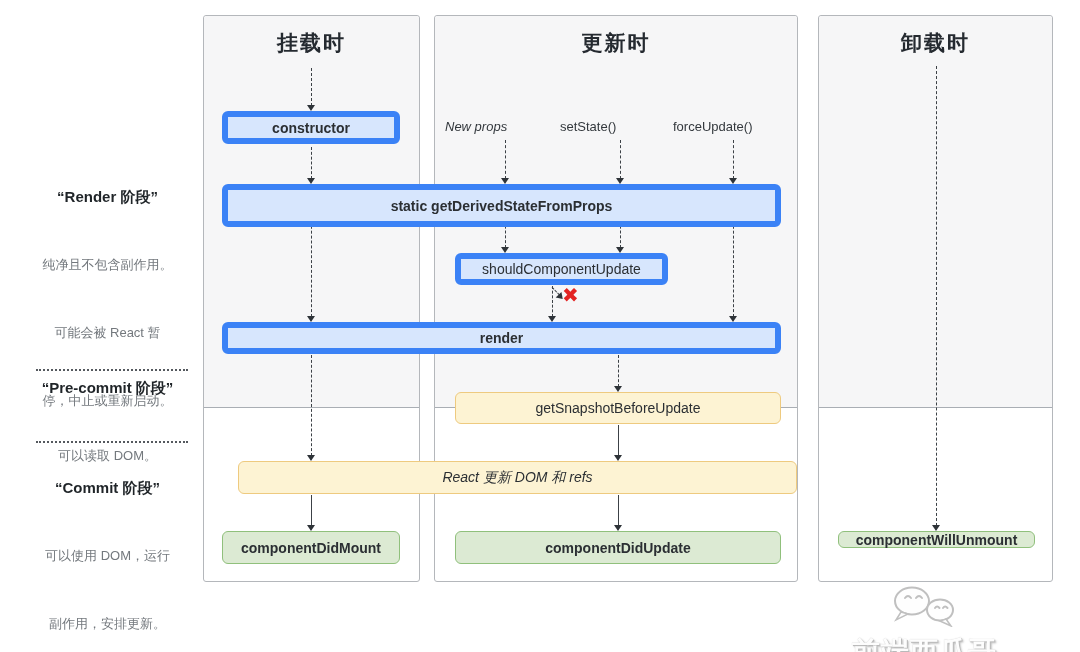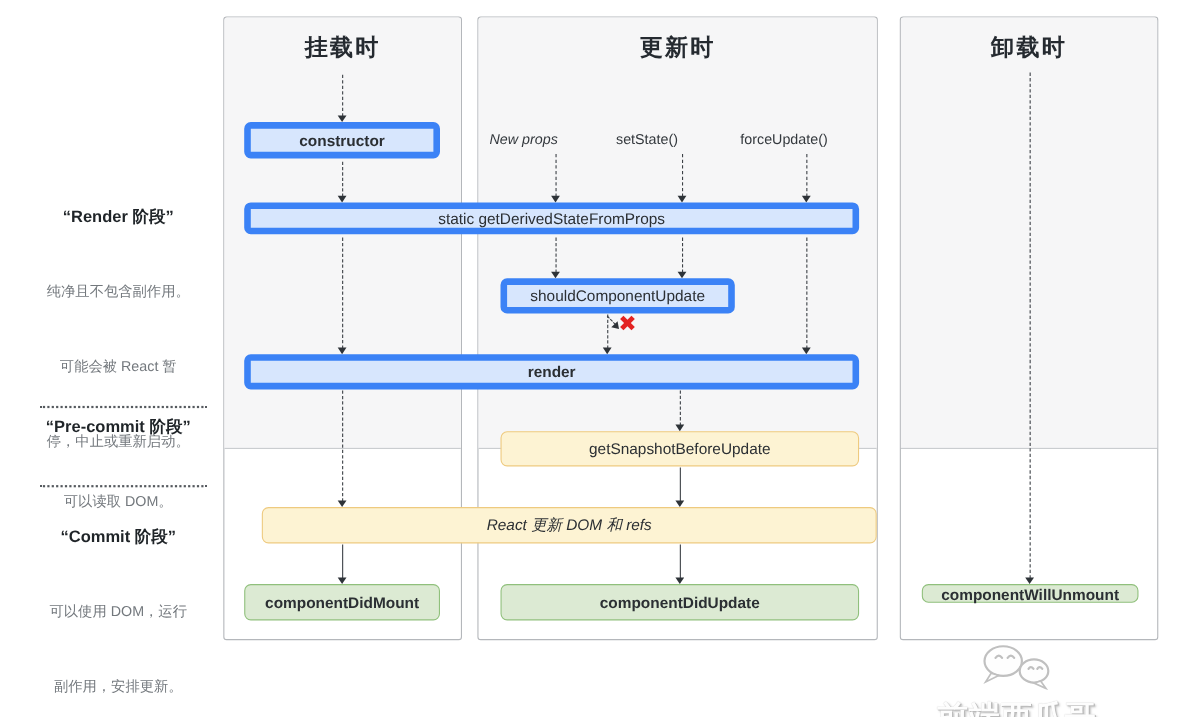--- a/index.html
+++ b/index.html
@@ -35,21 +35,21 @@
   
   .box { position:absolute; display:flex; align-items:center; justify-content:center;
          font-size:14px; border-radius:6px; z-index:3; color:#2b2f33; }
   .blue   { background:#d7e6fd; border:6px solid #3b82f6; }
   .yellow { background:#fdf3d3; border:1px solid #eeca7f; }
   .green  { background:#dcead3; border:1px solid #90c07c; }
   .bold   { font-weight:700; }
   .italic { font-style:italic;margin-left:16px; }
 
   .b-constructor  { left:222px; top:111px; width:178px; height:33px; }
-  .b-getderived   { left:222px; top:184px; width:559px; height:29px; }
+  .b-getderived   { left:222px; top:184px; width:559px; height:43px;font-weight:bold; }
   .b-shouldupdate { left:455px; top:253px; width:213px; height:32px; }
   .b-render       { left:222px; top:322px; width:559px; height:32px; }
   .b-getsnapshot  { left:455px; top:392px; width:326px; height:32px; }
   .b-reactupdates { left:222px; top:461px; width:559px; height:33px; }
   .b-didmount     { left:222px; top:531px; width:178px; height:33px; }
   .b-didupdate    { left:455px; top:531px; width:326px; height:33px; }
   .b-willunmount  { left:838px; top:531px; width:197px; height:17px; }
 
   
   .trigger { position:absolute; top:119px; width:120px; 

